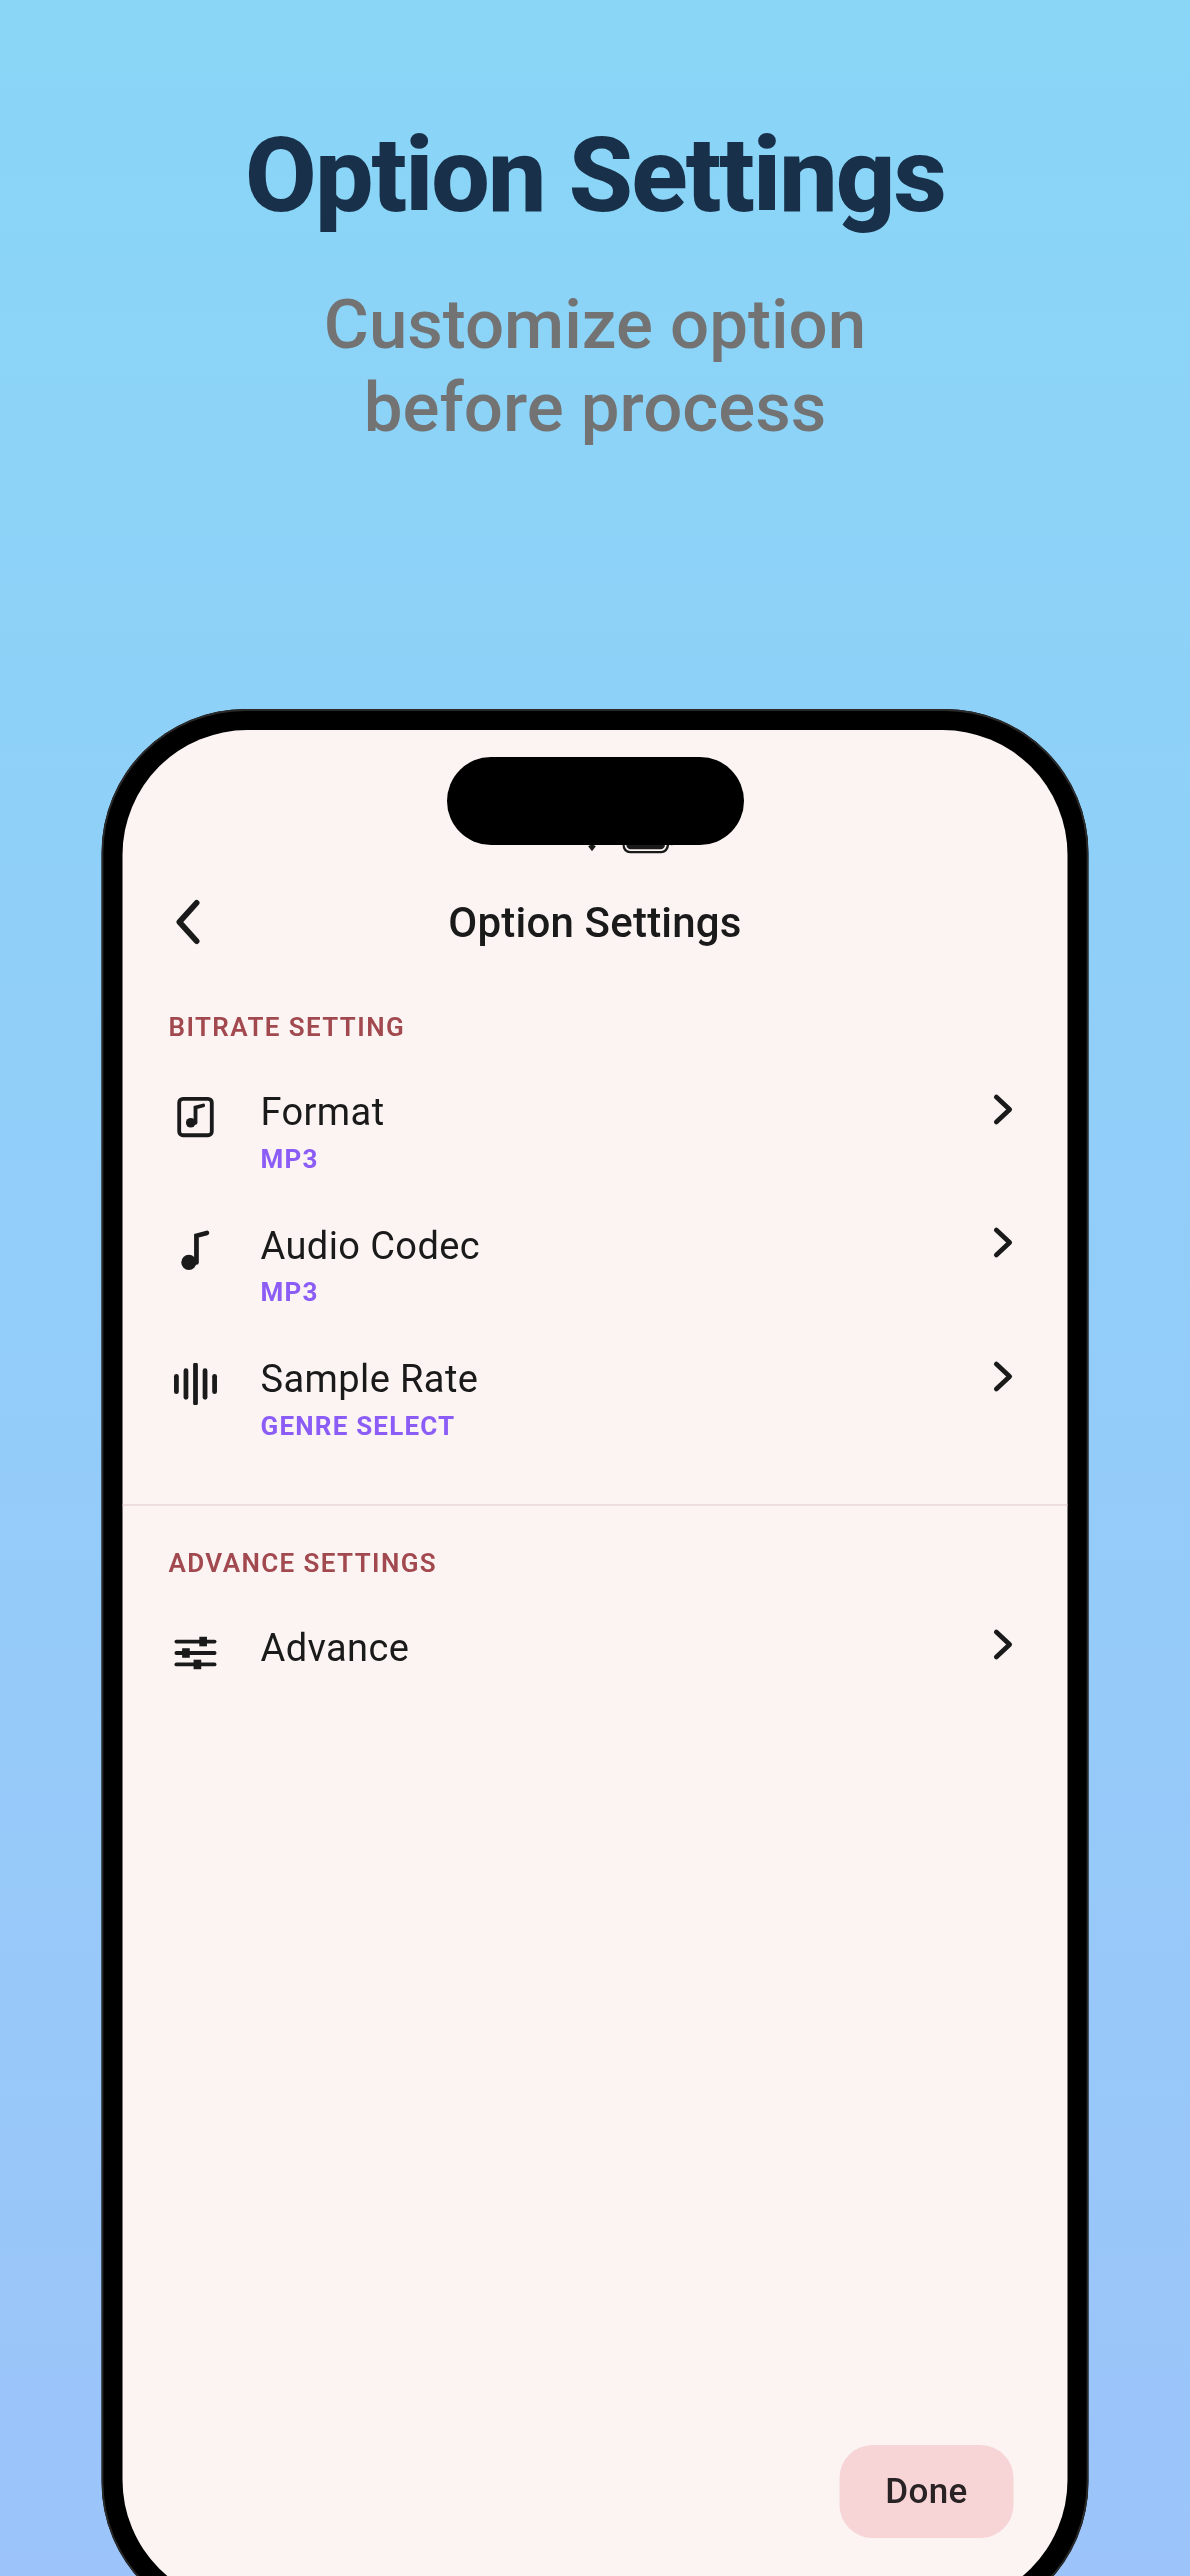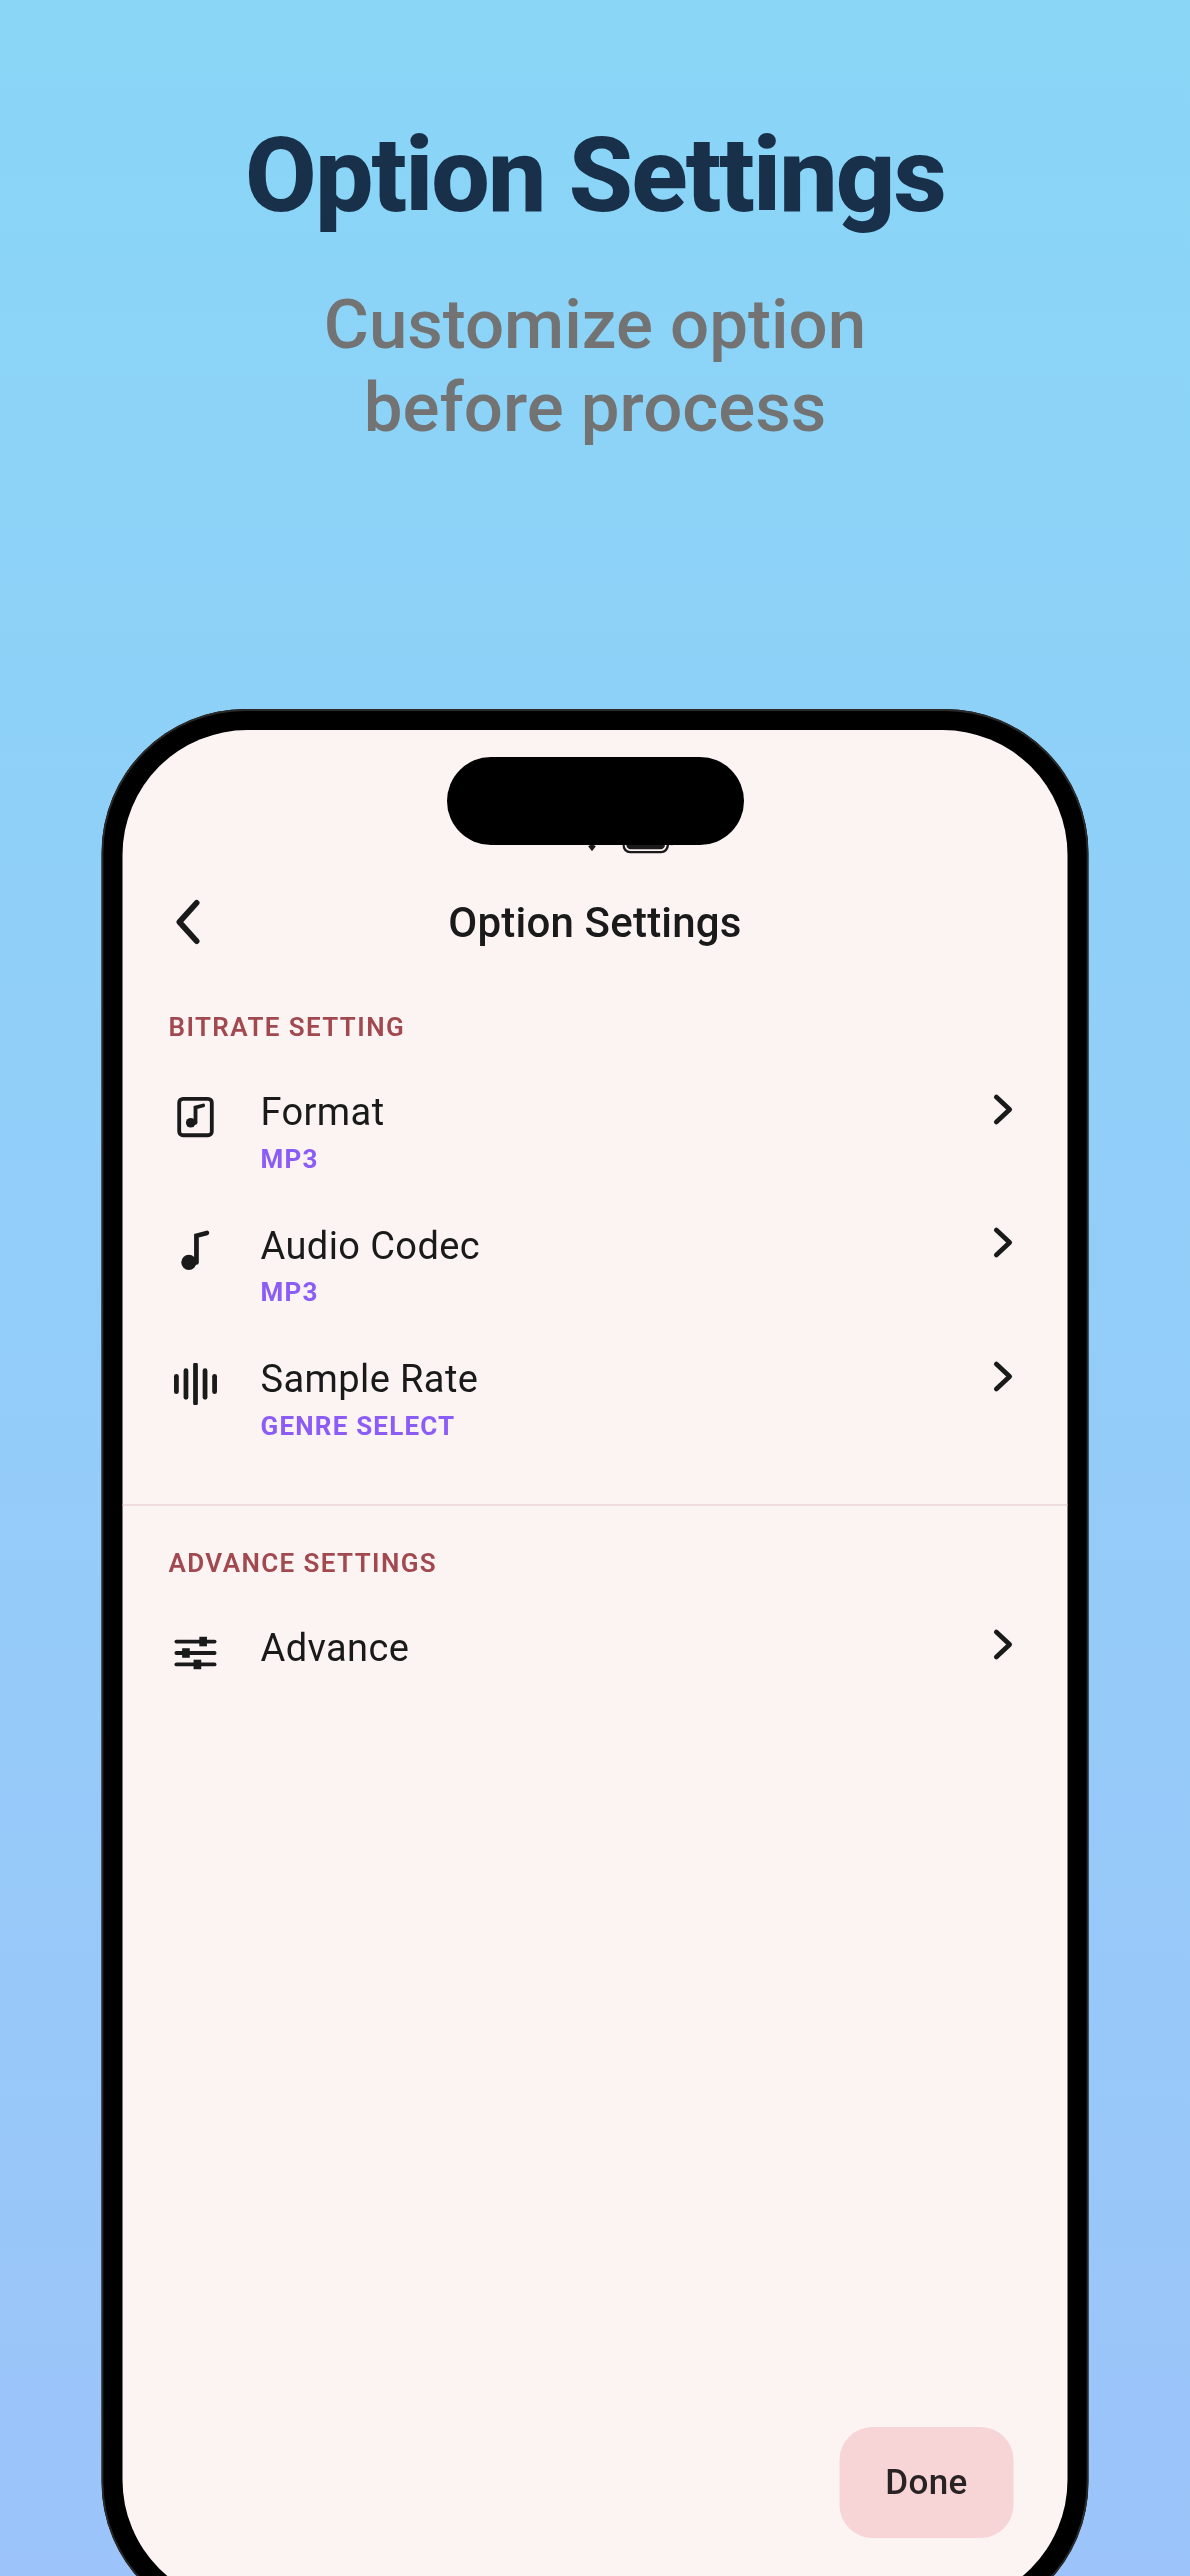--- a/index.html
+++ b/index.html
@@ -161,21 +161,21 @@
 
   
   .done-btn {
     position: absolute;
     right: 54px;
     bottom: 67px;
     background: #f7d4d6;
     color: #2a2326;
     font-size: 35px;
     font-weight: 500;
-    padding: 35px 46px;
+    padding: 26px 46px;
     border-radius: 33px;
     letter-spacing: 0.3px;
     text-align: right;
   }
 
   svg { display:block; }
 </style>
 </head>
 <body>
 

